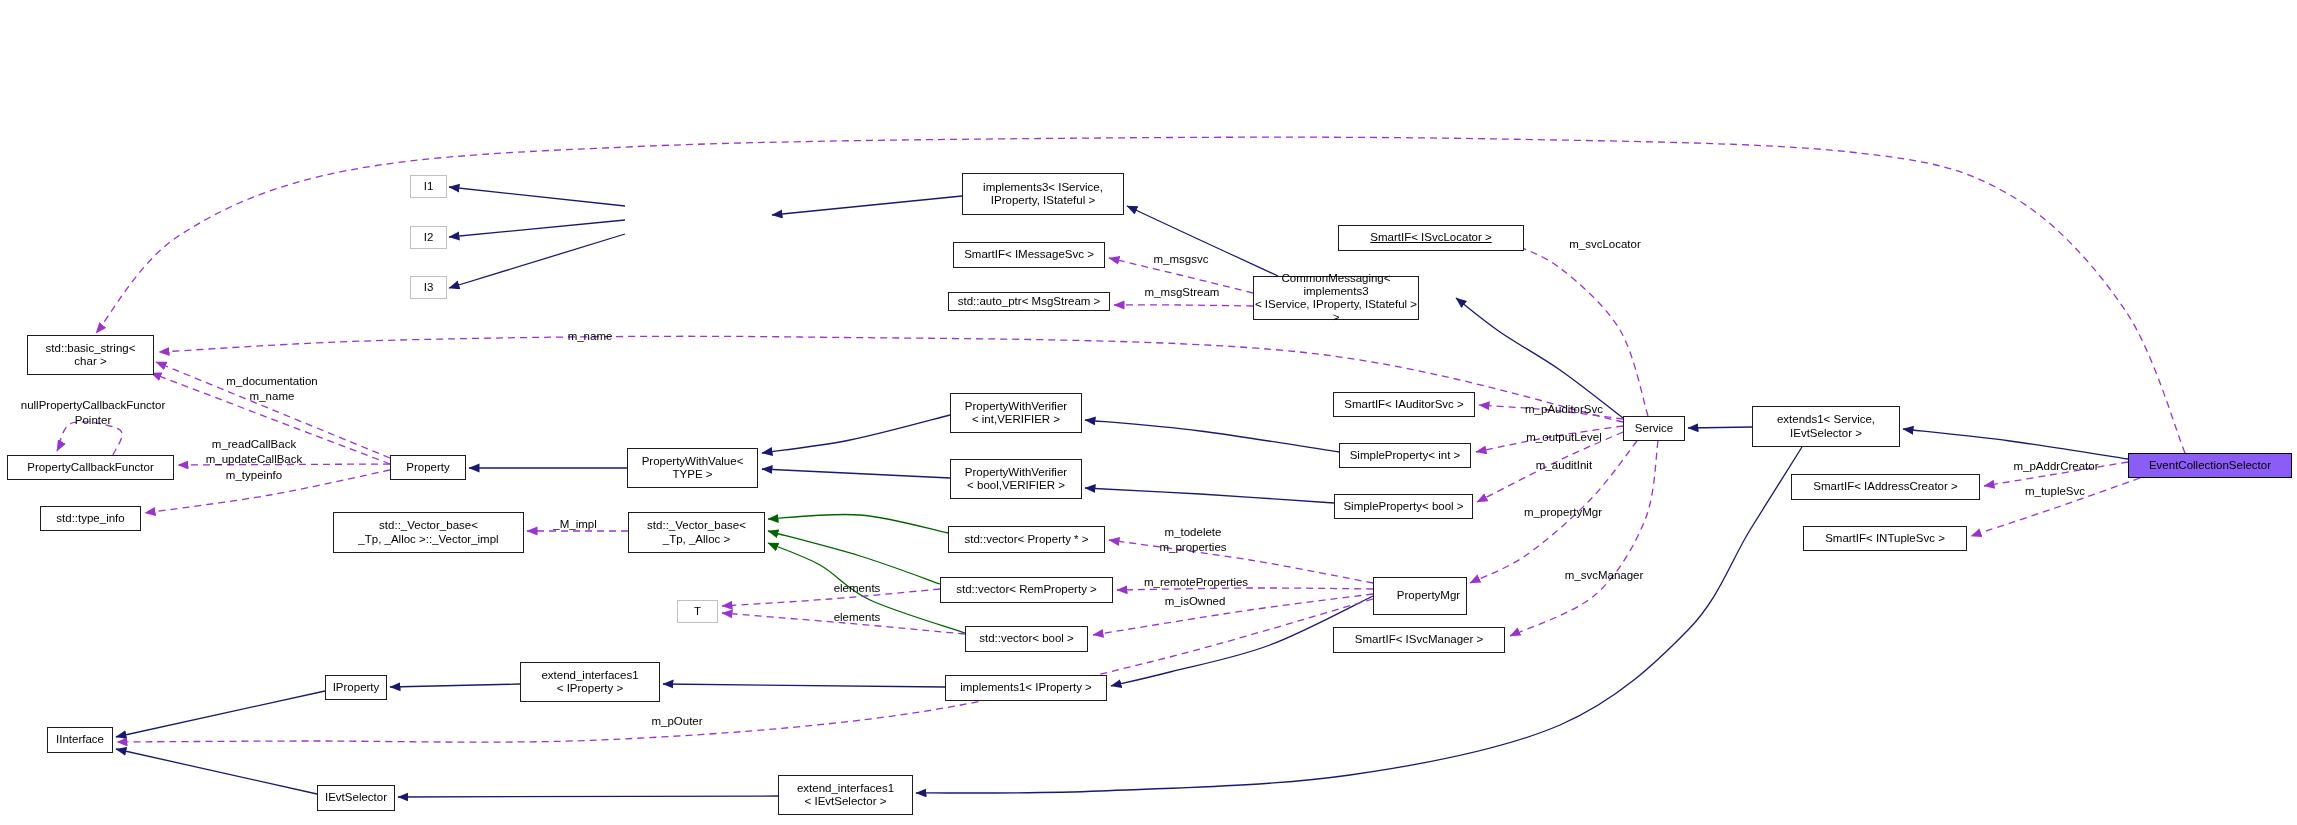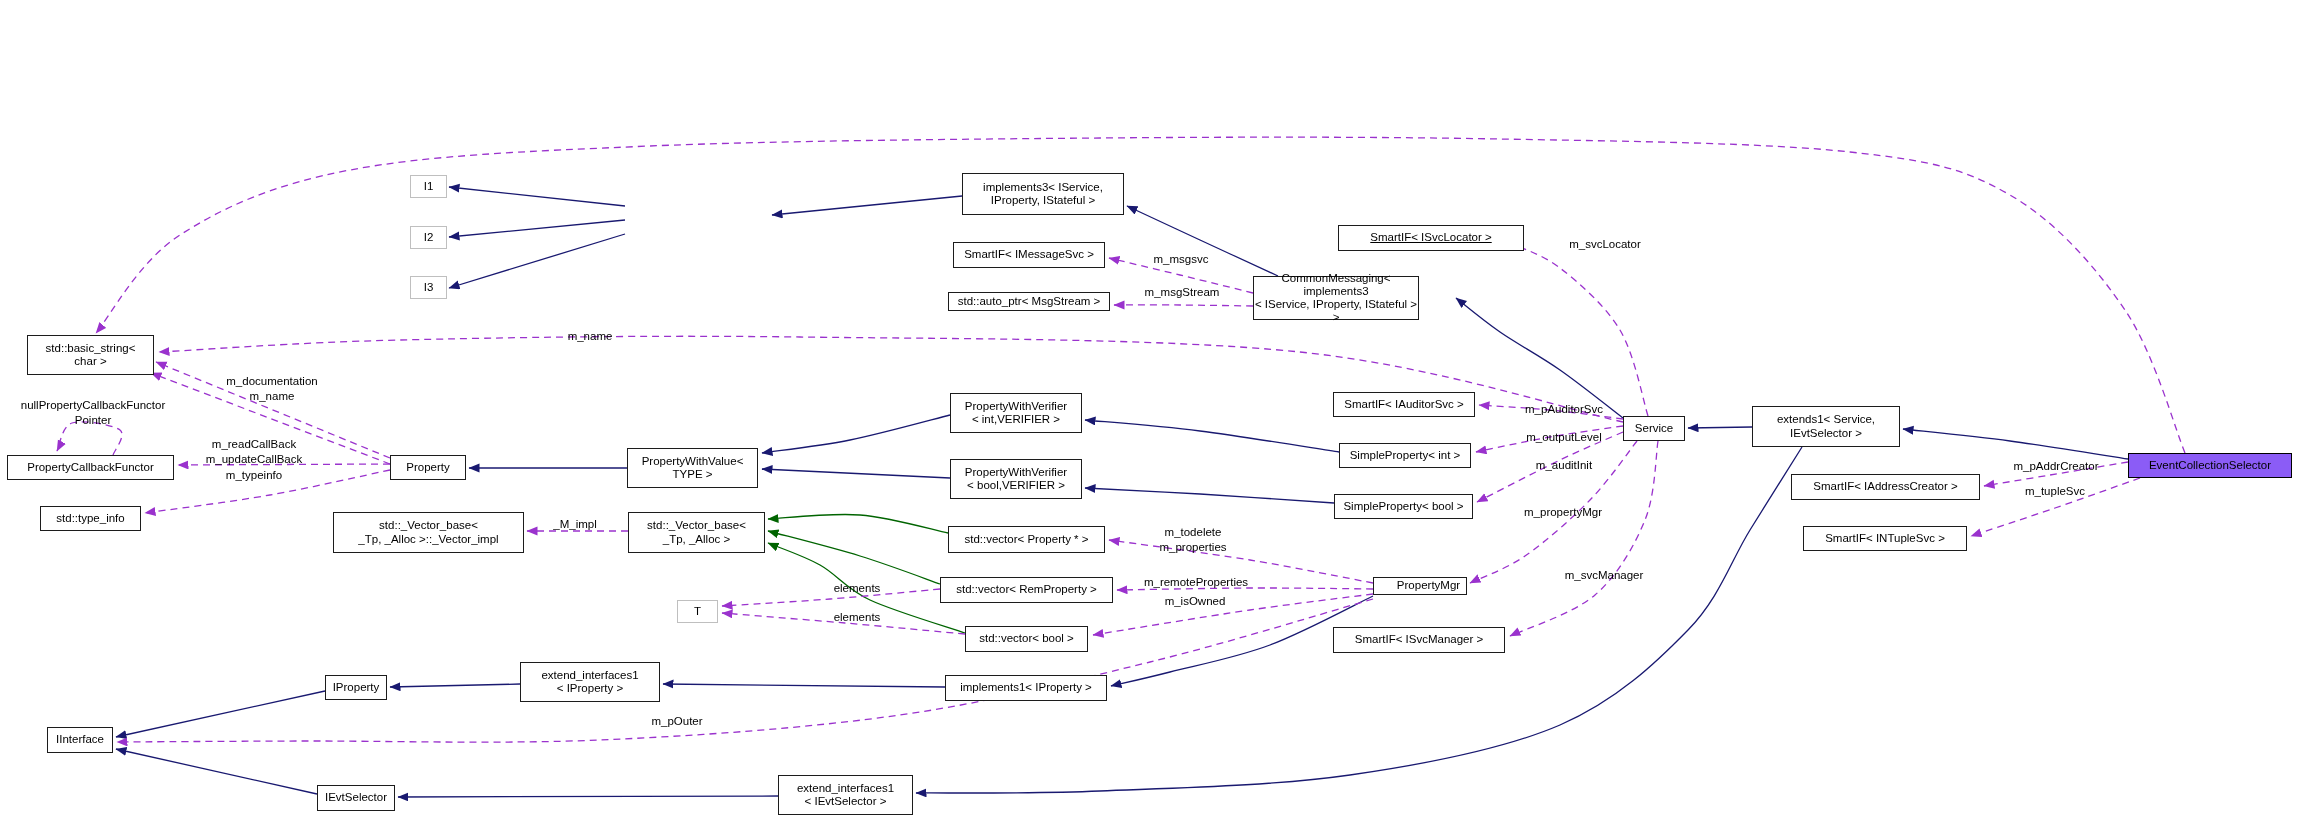--- a/index.html
+++ b/index.html
@@ -132,21 +132,21 @@
     <div class="node" style="left: 1803px; top: 526px; width: 164px; height: 25px;">SmartIF&lt; INTupleSvc &gt;</div>
     <div class="node highlight" style="left: 2128px; top: 453px; width: 164px; height: 25px;">EventCollectionSelector</div>
     <div class="node" style="left: 333px; top: 512px; width: 191px; height: 41px;">std::_Vector_base&lt;
 _Tp, _Alloc &gt;::_Vector_impl</div>
     <div class="node" style="left: 628px; top: 512px; width: 137px; height: 41px;">std::_Vector_base&lt;
 _Tp, _Alloc &gt;</div>
     <div class="node template" style="left: 677px; top: 600px; width: 41px; height: 23px;">T</div>
     <div class="node" style="left: 948px; top: 526px; width: 157px; height: 27px;">std::vector&lt; Property * &gt;</div>
     <div class="node" style="left: 940px; top: 577px; width: 173px; height: 26px;">std::vector&lt; RemProperty &gt;</div>
     <div class="node" style="left: 965px; top: 626px; width: 123px; height: 26px;">std::vector&lt; bool &gt;</div>
-    <div class="node" style="left: 1373px; top: 577px; width: 94px; height: 18px; padding-left: 17px;">PropertyMgr</div>
+    <div class="node" style="left: 1373px; top: 577px; width: 94px; height: 38px; padding-left: 17px;">PropertyMgr</div>
     <div class="node" style="left: 1333px; top: 627px; width: 172px; height: 26px;">SmartIF&lt; ISvcManager &gt;</div>
     <div class="node" style="left: 325px; top: 675px; width: 62px; height: 25px;">IProperty</div>
     <div class="node" style="left: 520px; top: 662px; width: 140px; height: 40px;">extend_interfaces1
 &lt; IProperty &gt;</div>
     <div class="node" style="left: 945px; top: 675px; width: 162px; height: 26px;">implements1&lt; IProperty &gt;</div>
     <div class="node" style="left: 47px; top: 727px; width: 66px; height: 26px;">IInterface</div>
     <div class="node" style="left: 317px; top: 785px; width: 78px; height: 26px;">IEvtSelector</div>
     <div class="node" style="left: 778px; top: 775px; width: 135px; height: 40px;">extend_interfaces1
 &lt; IEvtSelector &gt;</div>
     <div class="edge-label" style="left: 590px; top: 329px;">m_name</div>

